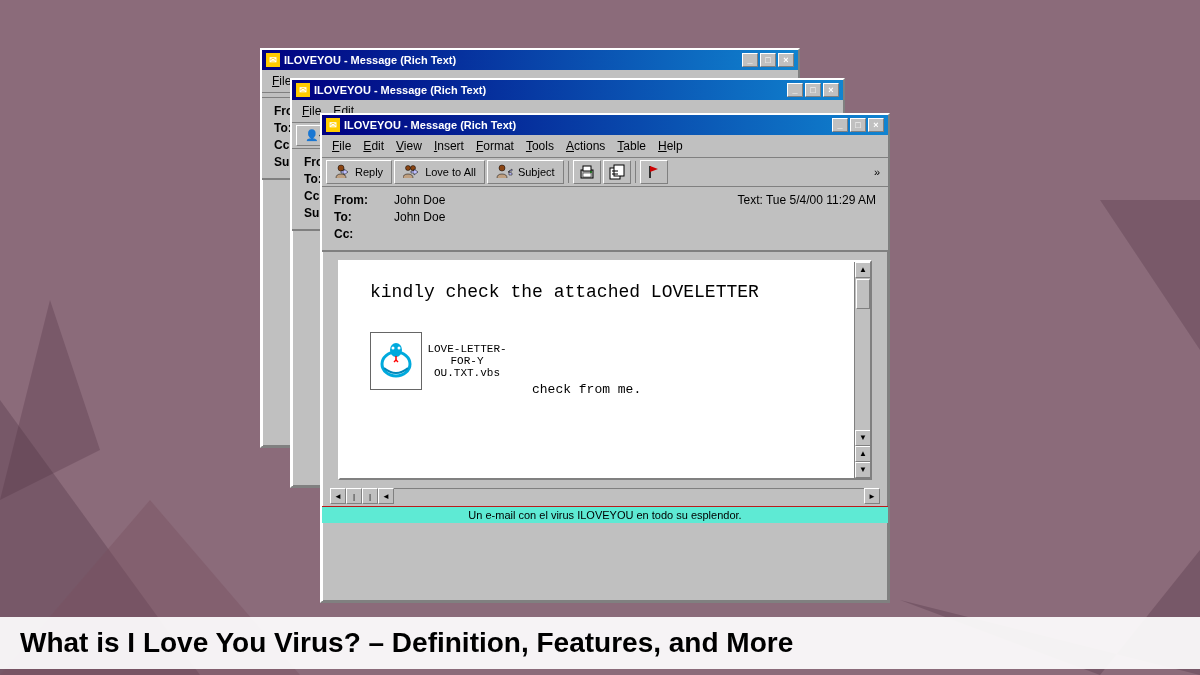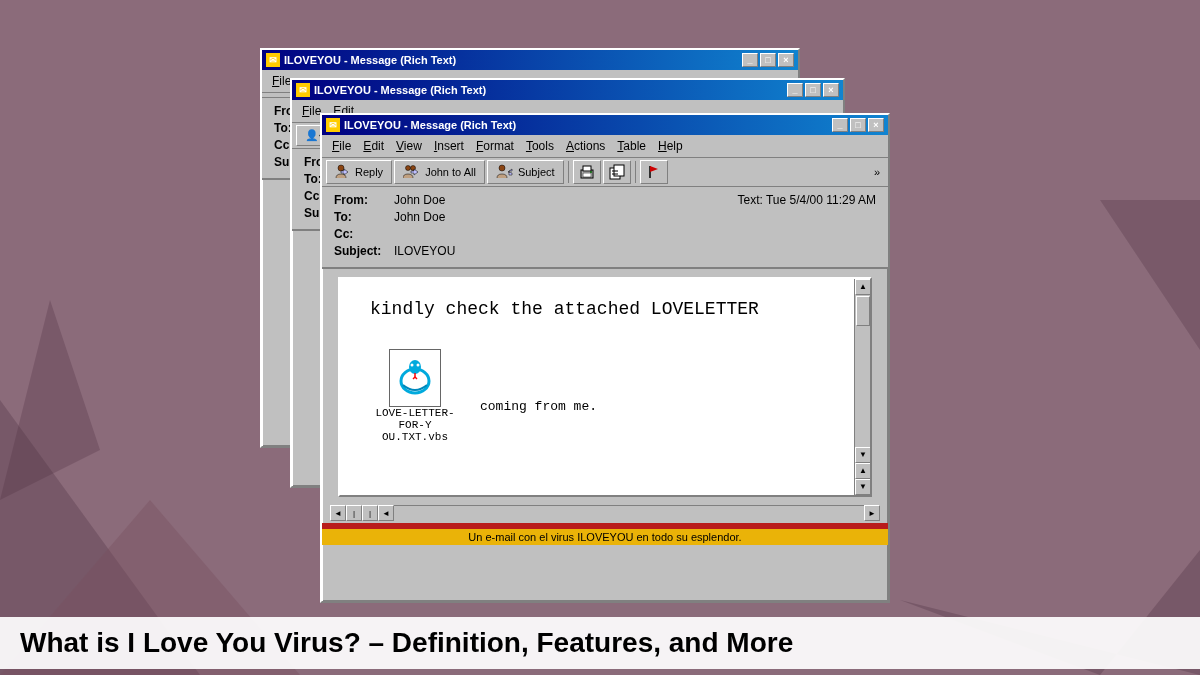--- a/index.html
+++ b/index.html
@@ -197,21 +197,20 @@
       font-family: 'Courier New', monospace;
     }
 
     .email-body-text {
       margin-bottom: 20px;
       font-size: 18px;
     }
 
     .attachment-area {
       display: flex;
-      flex-direction: column;
       align-items: center;
       margin-top: 10px;
     }
 
     .attachment-name {
       font-size: 11px;
       text-align: center;
       max-width: 90px;
     }
 
@@ -250,22 +249,22 @@
       width: 14px;
       height: 30px;
       background: #c0c0c0;
       border: 1px solid #ffffff;
       border-right-color: #808080;
       border-bottom-color: #808080;
       margin: 1px;
     }
 
     .statusbar {
-      background: #eab308;
-      border-top: 6px solid #b91c1c;
+      background: #5eead4;
+      border-top: 1px solid #b91c1c;
       padding: 2px 8px;
       font-size: 11px;
       color: #000;
       text-align: center;
     }
 
     .scrollbar-h {
       display: flex;
       align-items: center;
       background: #c0c0c0;
@@ -467,21 +466,21 @@
           </svg>
           <span>Reply</span>
         </div>
         <div class="toolbar-btn">
           <svg width="18" height="16" viewBox="0 0 18 16">
             <circle cx="5" cy="4" r="2.5" fill="#8B4513" stroke="#000" stroke-width="0.5"></circle>
             <circle cx="10" cy="4" r="2.5" fill="#8B4513" stroke="#000" stroke-width="0.5"></circle>
             <path d="M0,14 Q0,10 5,10 Q10,10 10,14" fill="#c0a080" stroke="#000" stroke-width="0.5"></path>
             <path d="M15,8 L11,5 L11,7 L8,7 L8,9 L11,9 L11,11 Z" fill="#c0c0ff" stroke="#000" stroke-width="0.5"></path>
           </svg>
-          <span>John to All</span>
+          <span>Love to All</span>
         </div>
         <div class="toolbar-btn">
           <svg width="18" height="16" viewBox="0 0 18 16">
             <circle cx="6" cy="4" r="3" fill="#8B4513" stroke="#000" stroke-width="0.5"></circle>
             <path d="M1,14 Q1,10 6,10 Q11,10 11,14" fill="#c0a080" stroke="#000" stroke-width="0.5"></path>
             <path d="M12,8 L16,5 L16,7 L13,7 L13,11 L16,11 L16,9 Z" fill="#c0c0ff" stroke="#000" stroke-width="0.5"></path>
           </svg>
           <span>Subject</span>
         </div>
         <div class="toolbar-sep"></div>
@@ -521,24 +520,20 @@
           </span>
         </div>
         <div class="header-row">
           <span class="header-label">To:</span>
           <span class="header-value">John Doe</span>
         </div>
         <div class="header-row">
           <span class="header-label">Cc:</span>
           <span class="header-value"></span>
         </div>
-        <div class="header-row">
-          <span class="header-label">Subject:</span>
-          <span class="header-value">ILOVEYOU</span>
-        </div>
       </div>
 
       <div style="position:relative; margin:4px 8px 0 8px;">
         <div class="email-body">
           <div class="email-body-content">
             <div class="email-body-text">kindly check the attached LOVELETTER</div>
             <div style="display:flex; align-items:flex-start; gap:20px;">
               <div class="attachment-area">
 
                 <div style="width:52px;height:58px;background:white;border:1px solid #666;position:relative;overflow:hidden;display:flex;align-items:center;justify-content:center;">
@@ -556,21 +551,21 @@
                     <line x1="22" y1="24" x2="20" y2="26" stroke="red" stroke-width="1.5"></line>
                     <line x1="22" y1="24" x2="24" y2="26" stroke="red" stroke-width="1.5"></line>
 
                     <path d="M10,32 Q22,42 34,32" fill="none" stroke="#0088bb" stroke-width="2"></path>
                   </svg>
                 </div>
                 <div class="attachment-name">
                   <span>LOVE-LETTER-FOR-Y<br>OU.TXT.vbs</span>
                 </div>
               </div>
-              <div style="margin-top: 60px; font-size:13px; font-family:'Courier New',monospace;">coming from me.</div>
+              <div style="margin-top: 60px; font-size:13px; font-family:'Courier New',monospace;">check from me.</div>
             </div>
           </div>
 
           <div class="scrollbar-v">
             <div class="scroll-btn">▲</div>
             <div class="scroll-track">
               <div class="scroll-thumb"></div>
             </div>
             <div class="scroll-btn">▼</div>
             <div class="scroll-btn">▲</div>

